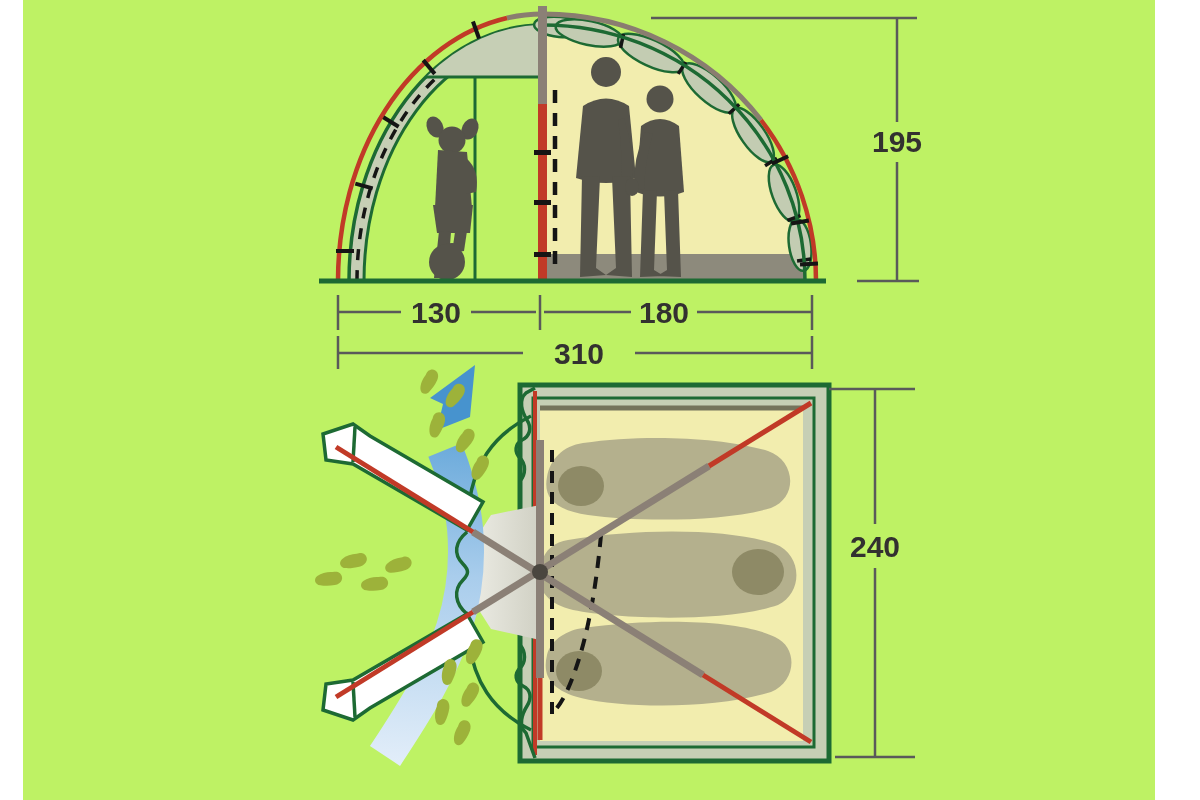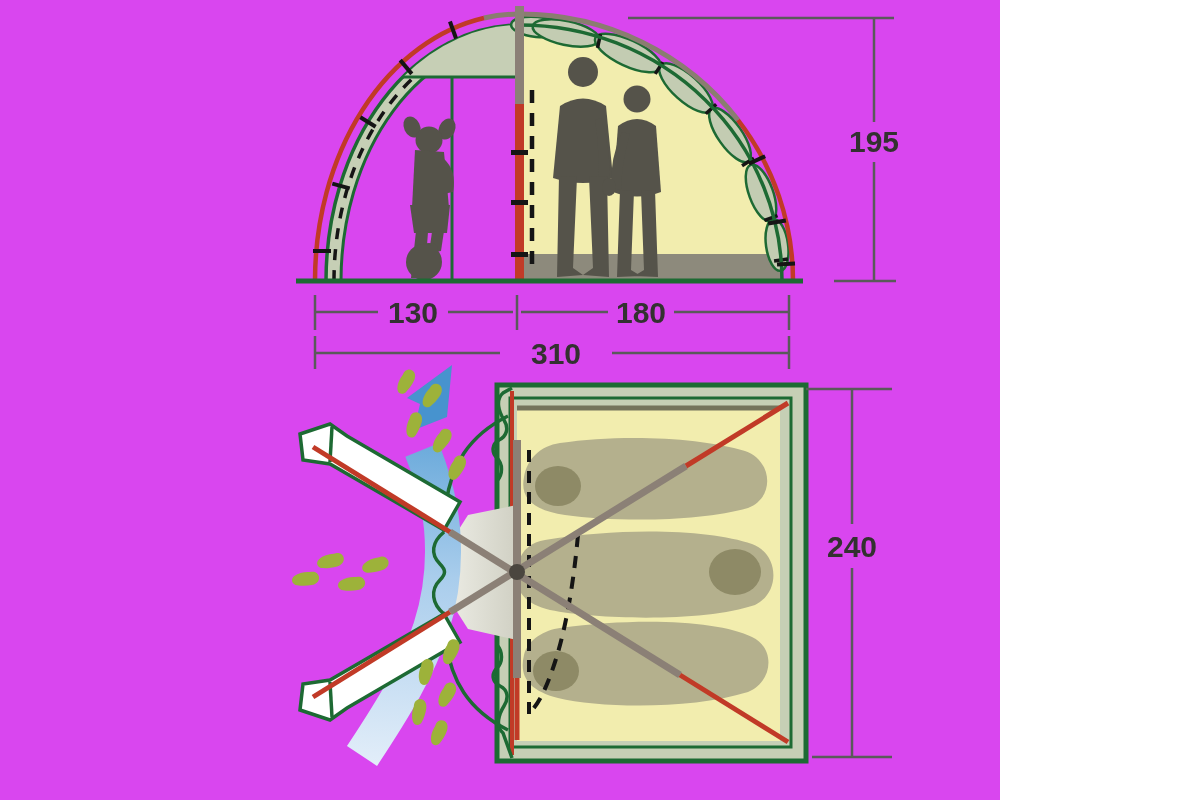--- a/index.html
+++ b/index.html
@@ -1,17 +1,17 @@
 <!DOCTYPE html>
 <html><head>
 <meta charset="utf-8">
 <style>
   html,body{margin:0;padding:0;background:#ffffff;}
-  .stage{position:relative;width:1000px;height:800px;background:#d946ef;overflow:hidden;
-         font-family:"Liberation Sans",sans-serif;}
+  .stage{position:relative;width:1132px;height:800px;background:#bef264;overflow:hidden;
+         font-family:"Liberation Sans",sans-serif;margin-left:23px;}
   svg{position:absolute;left:0;top:0;}
   text.dim{font-family:"Liberation Sans",sans-serif;font-weight:700;font-size:30px;fill:#333130;}
 </style>
 </head>
 <body>
 
 <div class="stage">
 <svg width="1200" height="800" viewBox="0 0 1200 800">
   <defs>
     <linearGradient id="flowGrad" gradientUnits="userSpaceOnUse" x1="400" y1="770" x2="430" y2="380">

